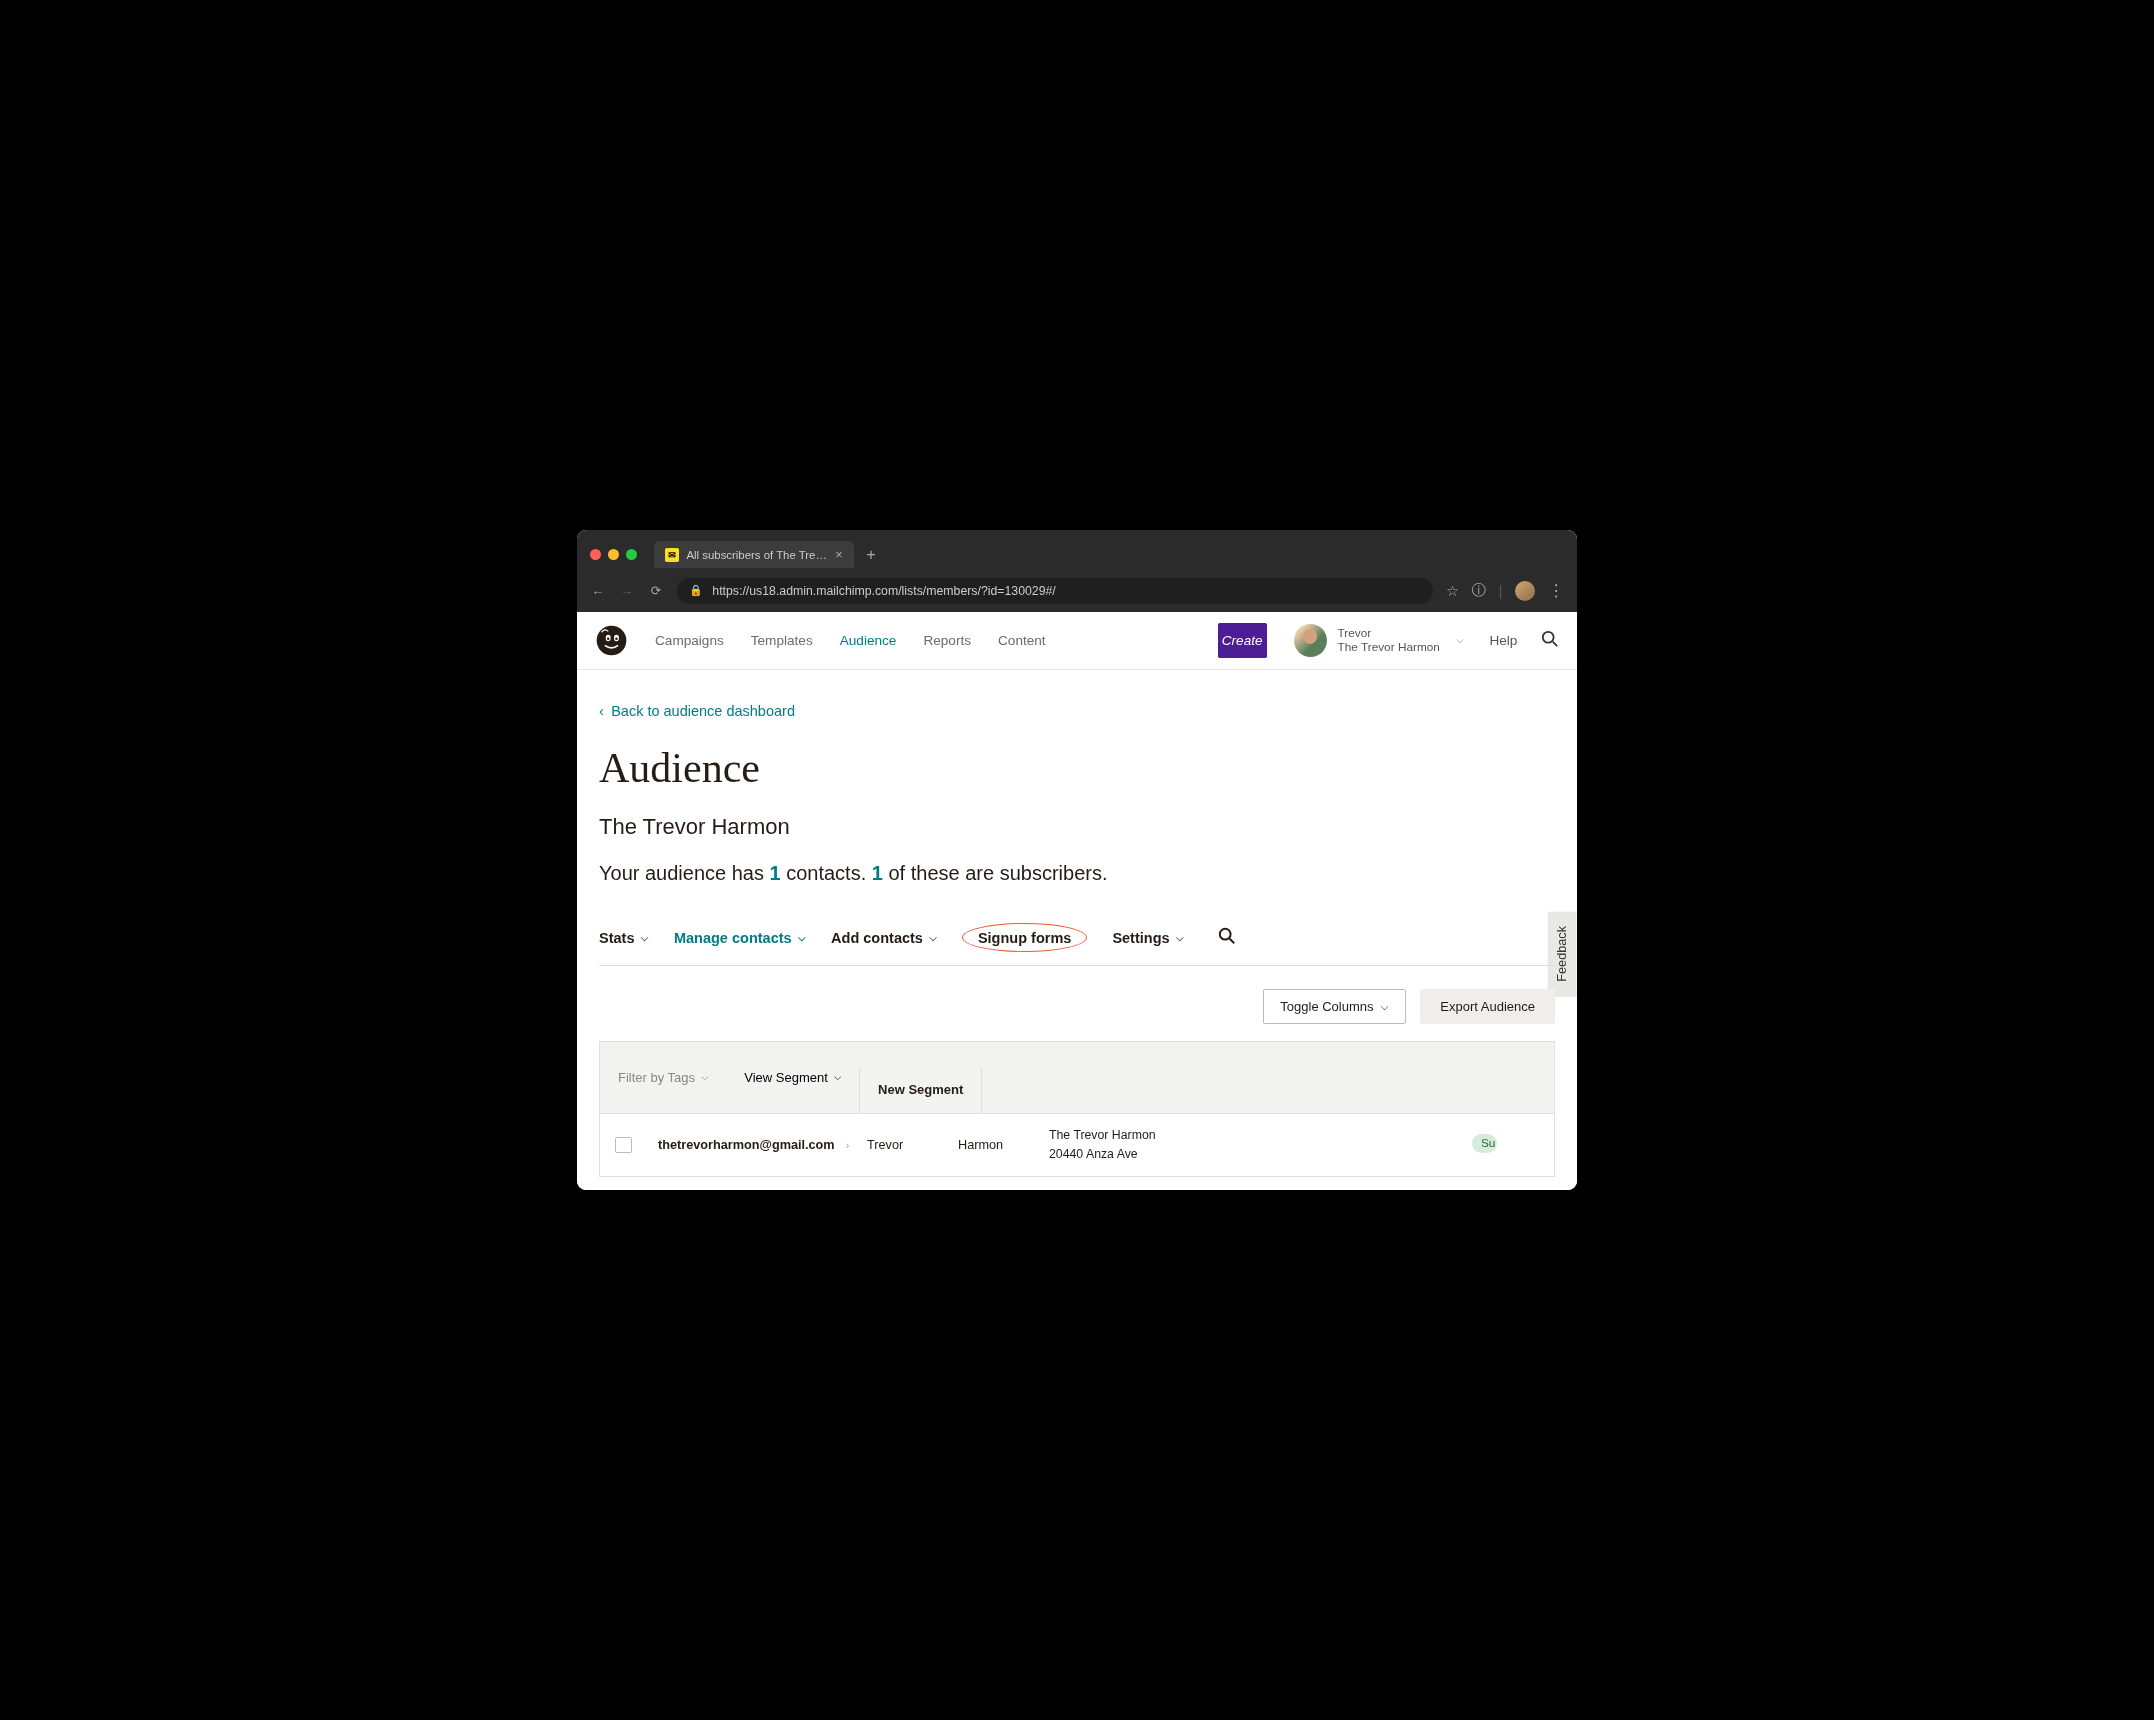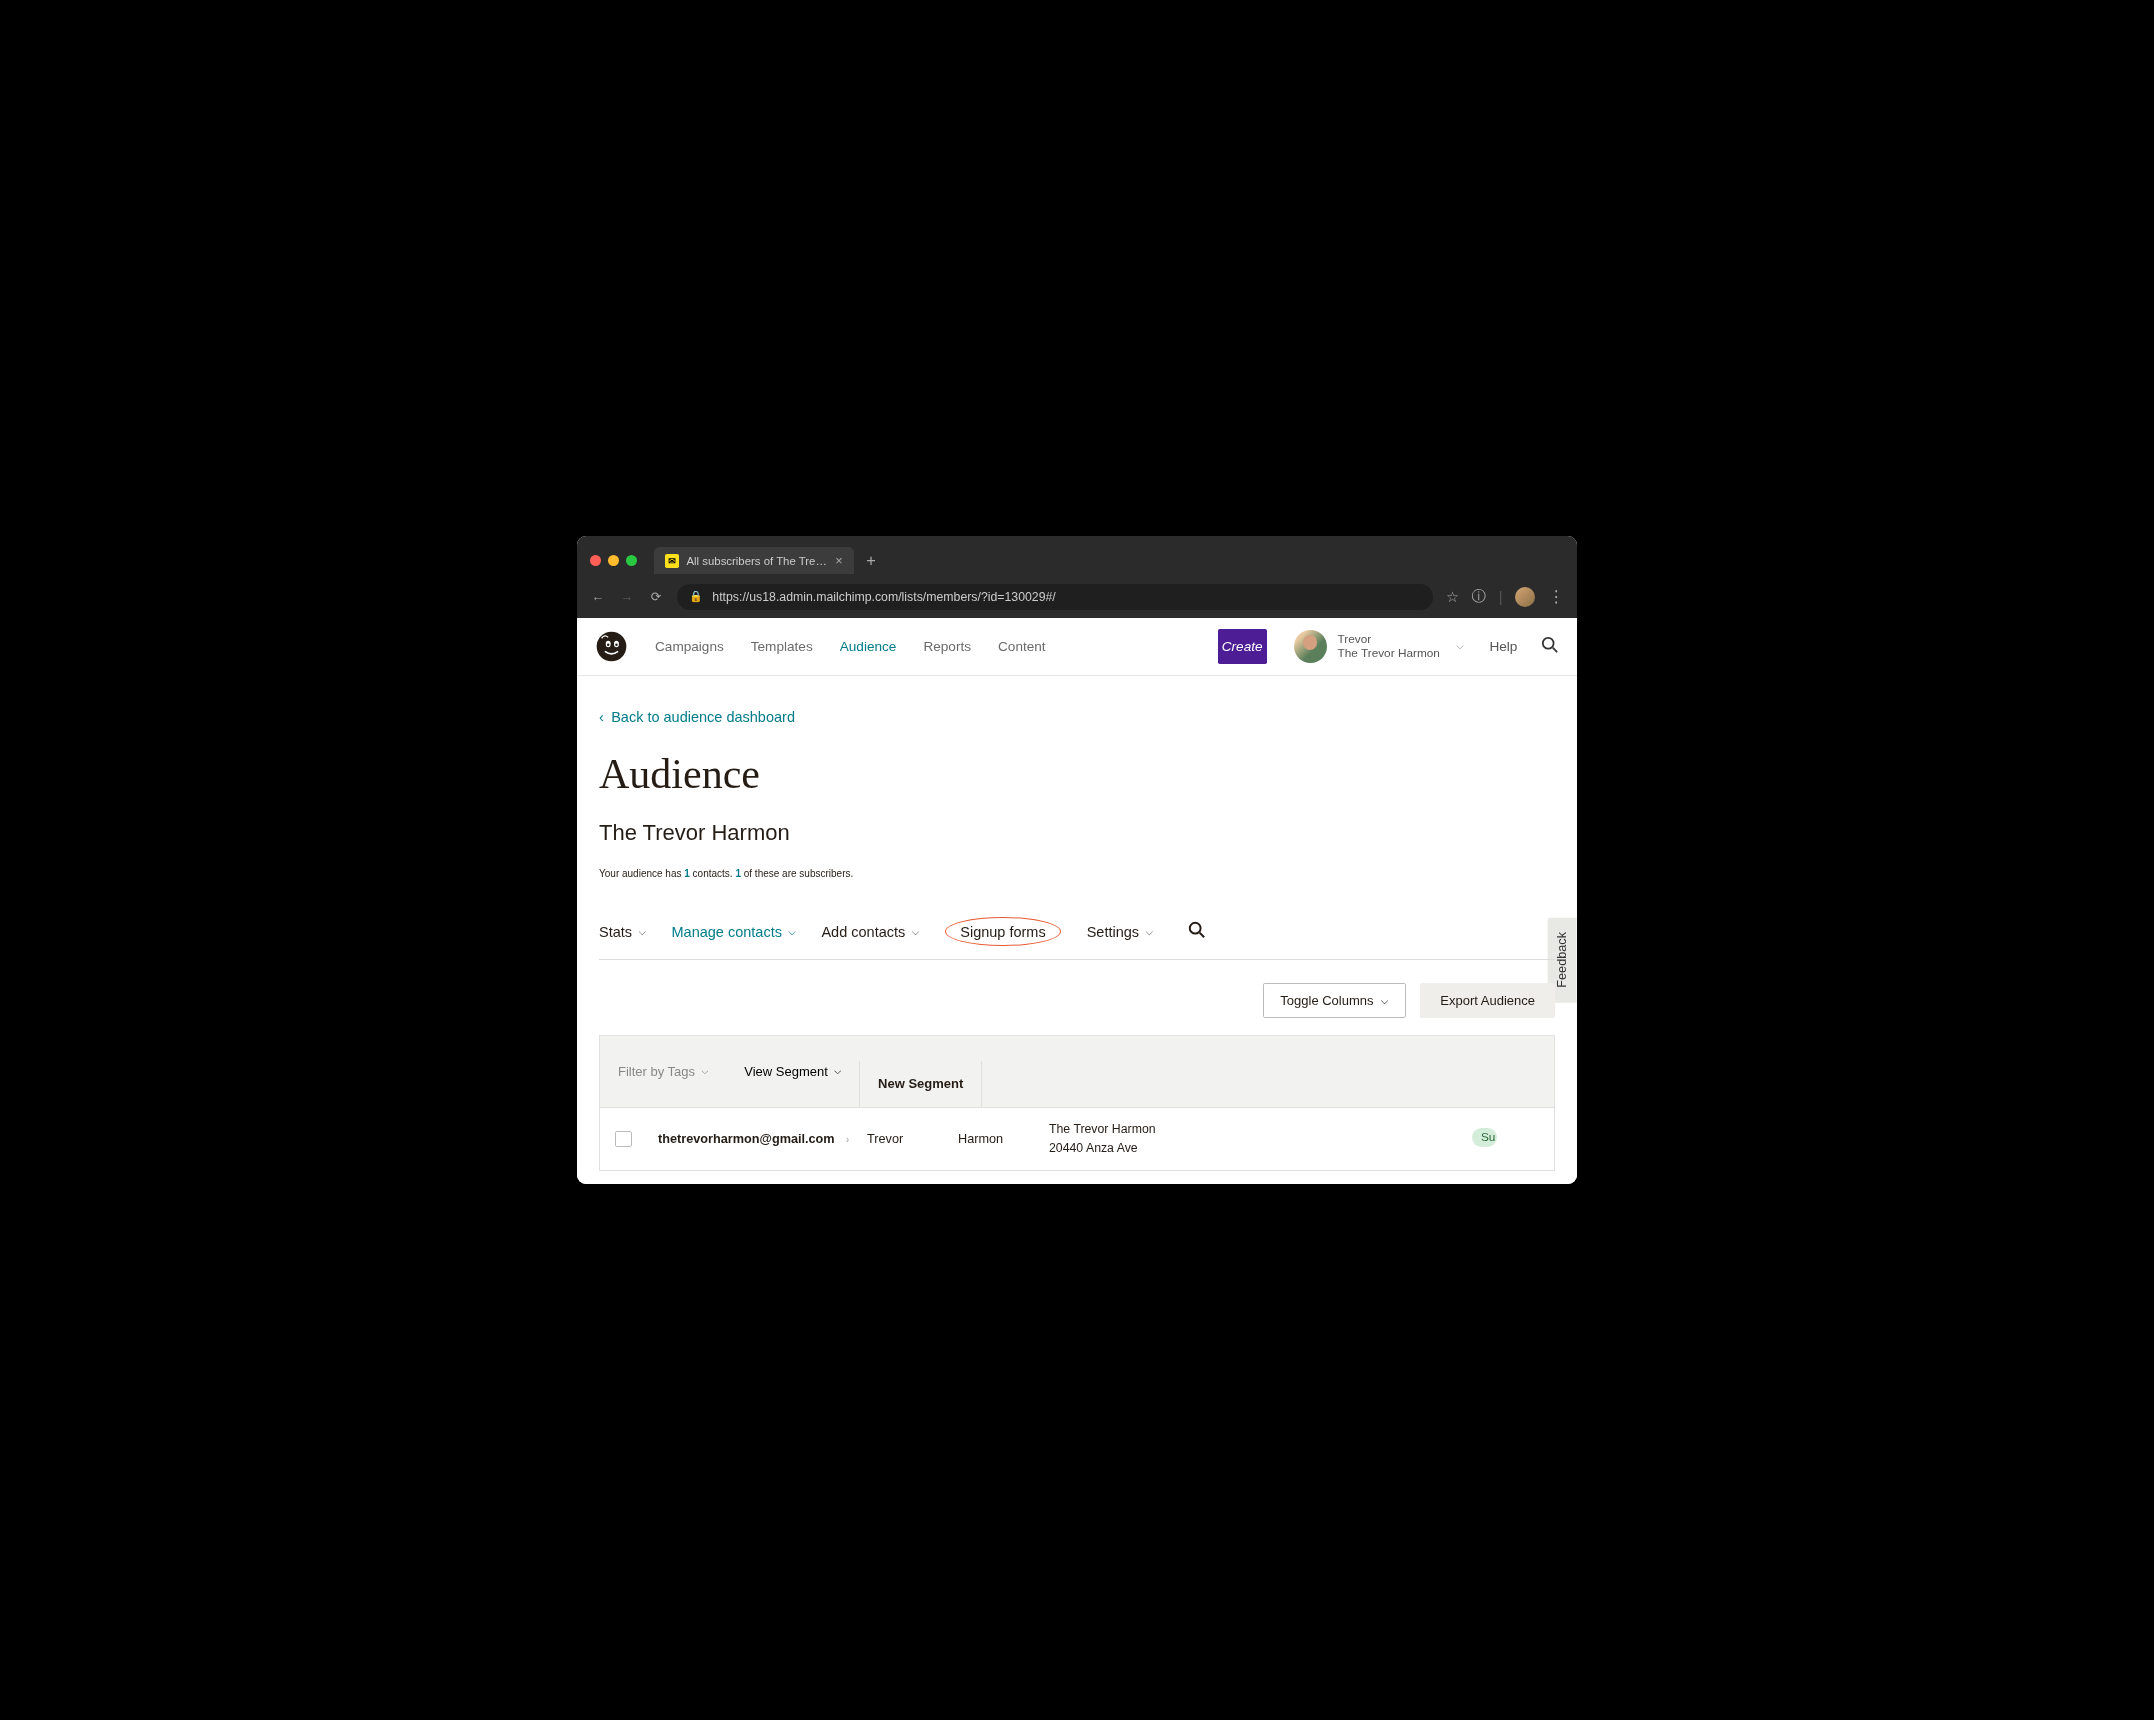--- a/index.html
+++ b/index.html
@@ -179,39 +179,39 @@
       color: #241c15;
       margin-bottom: 22px;
     }
     .subtitle {
       font-size: 22px;
       color: #241c15;
       margin-bottom: 22px;
       font-weight: 400;
     }
     .description {
-      font-size: 10px;
+      font-size: 20px;
       color: #241c15;
       margin-bottom: 38px;
     }
     .highlight { color: #007c89; font-weight: 600; }
     
     .tabs-row {
       display: flex;
       align-items: center;
       gap: 25.5px;
       padding-bottom: 12.7px;
       border-bottom: 0.9px solid #ddd;
     }
     .tab-item {
       display: flex;
       align-items: center;
       gap: 6.4px;
       font-size: 14.5px;
-      font-weight: 400;
+      font-weight: 700;
       color: #241c15;
       cursor: pointer;
     }
     .tab-item.accent { color: #007c89; }
     .tab-chevron { font-size: 10px; color: #666; }
     .tab-item.accent .tab-chevron { color: #007c89; }
     .circled {
       border: 1.8px solid #e85c35;
       border-radius: 50%;
       padding: 5.5px 14.5px;

